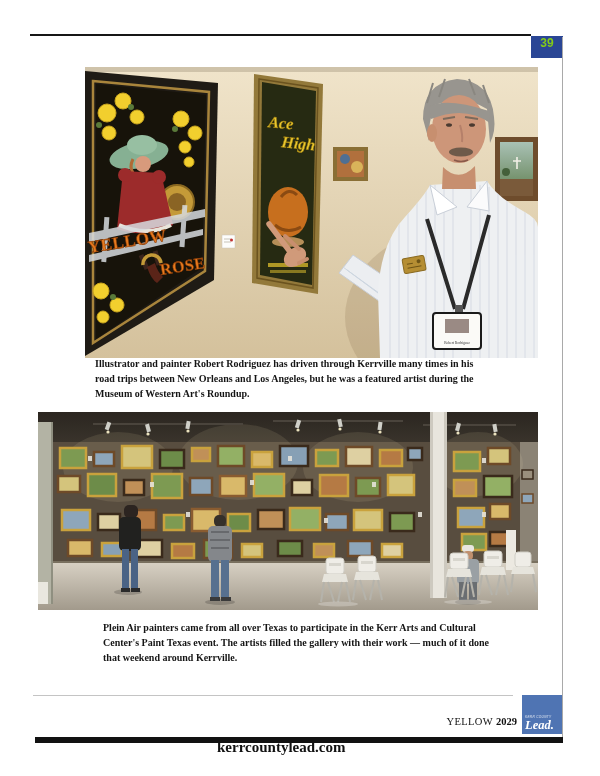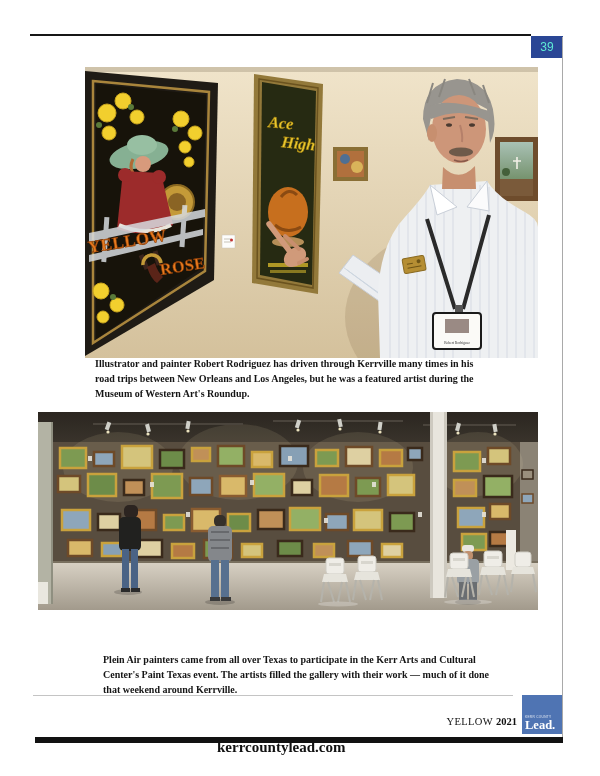--- a/index.html
+++ b/index.html
@@ -1,38 +1,38 @@
 <!DOCTYPE html>
 <html><head>
 <meta charset="utf-8">
 <style>
   html,body{margin:0;padding:0;background:#ffffff;}
   .page{position:relative;width:600px;height:776px;background:#fff;overflow:hidden;
         font-family:"Liberation Serif",serif;}
   .abs{position:absolute;}
   .top-rule{left:30px;top:34px;width:501px;height:2px;background:#161616;}
   .page-badge{left:531px;top:36px;width:32px;height:22px;background:#2a4695;
-      color:#5eead4;font-family:"Liberation Sans",sans-serif;font-weight:normal;font-size:12px;
-      display:flex;align-items:center;justify-content:center;}
+      color:#84cc16;font-family:"Liberation Sans",sans-serif;font-weight:bold;font-size:12px;
+      display:flex;align-items:flex-start;justify-content:center;}
   .right-edge{left:562px;top:37px;width:1px;height:700px;background:#a9a9a9;}
   .photo{display:block;}
   .photo svg{display:block;}
   .caption{color:#151515;font-weight:bold;font-size:10px;line-height:14.8px;
       letter-spacing:0px;}
   .cap1{left:95px;top:357px;width:396px;}
-  .cap2{left:103px;top:621px;width:400px;margin-top:32px;}
+  .cap2{left:103px;top:621px;width:400px;}
   .footer-rule{left:33px;top:695px;width:480px;height:1px;background:#c4c4c4;}
   .footer-site{left:217px;top:739px;width:300px;text-align:left;font-weight:bold;
       font-size:15px;color:#111;}
   .footer-date{left:217px;top:716px;width:300px;text-align:right;font-size:10.5px;
       color:#111;letter-spacing:.4px;}
   .footer-date .yr{font-weight:bold;letter-spacing:0;}
   .logo-box{left:522px;top:695px;width:40px;height:39px;background:#4f74b3;
       display:flex;flex-direction:column;justify-content:flex-end;padding:2px 3px;
-      box-sizing:border-box;}
+      box-sizing:border-box;font-style:italic;}
   .logo-kicker{color:rgba(255,255,255,.85);font-family:"Liberation Sans",sans-serif;
       font-size:3.2px;letter-spacing:.3px;line-height:4px;}
   .logo-word{color:#fff;font-weight:bold;font-size:12.5px;line-height:13px;}
   .bottom-bar{left:35px;top:737px;width:528px;height:6px;background:#121212;}
 </style>
 </head>
 <body>
 
 <div class="page">
 
@@ -388,21 +388,21 @@
       </g>
     </svg>
   </figure>
 
   <figcaption class="abs caption cap2">Plein Air painters came from all over Texas to participate in the Kerr Arts and Cultural Center's Paint Texas event. The artists filled the gallery with their work — much of it done that weekend around Kerrville.</figcaption>
 
   <div class="abs footer-rule"></div>
   <div class="abs footer-site">kerrcountylead.com</div>
   <div class="abs footer-date">
     <span>YELLOW</span>
-    <span class="yr">2021</span>
+    <span class="yr">2029</span>
   </div>
   <div class="abs logo-box">
     <span class="logo-kicker">KERR COUNTY</span>
     <span class="logo-word">Lead.</span>
   </div>
   <div class="abs bottom-bar"></div>
 
 </div>
 
 </body></html>

